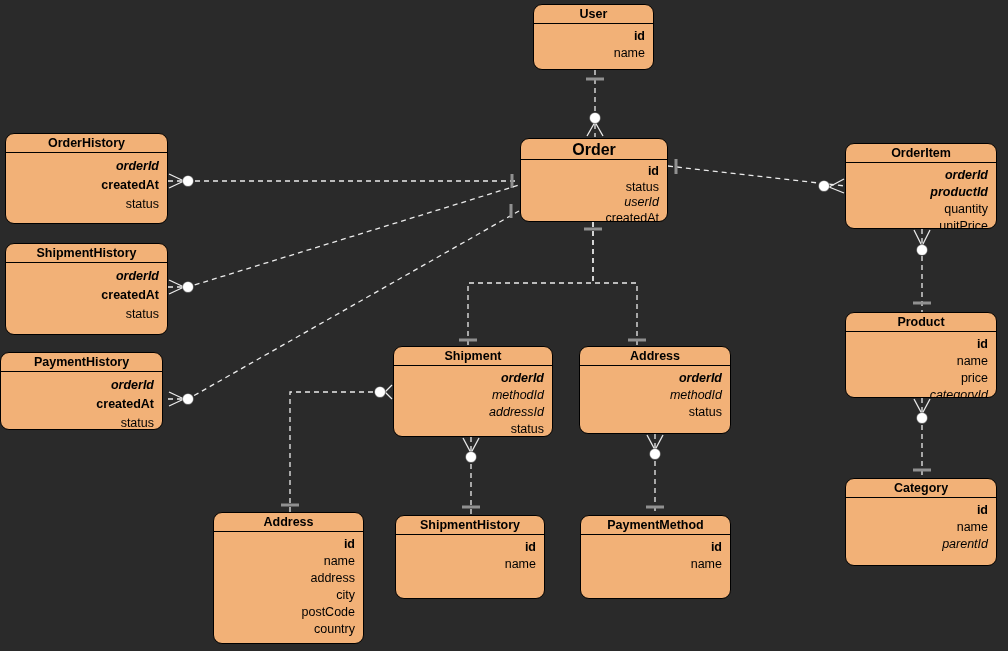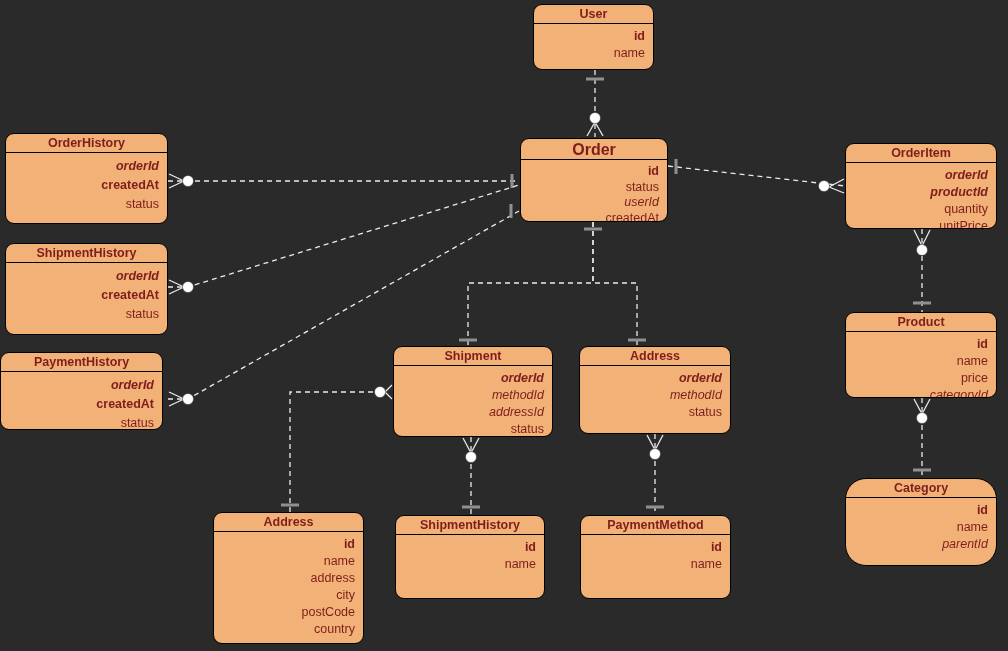--- a/index.html
+++ b/index.html
@@ -4,21 +4,21 @@
 <style>
   html,body{margin:0;padding:0;background:#2a2a2a;}
   .canvas{position:relative;width:1008px;height:651px;background:#2a2a2a;
           font-family:"Liberation Sans",sans-serif;overflow:hidden;}
   .connector-layer{position:absolute;left:0;top:0;width:1008px;height:651px;}
   .dashed{fill:none;stroke:#ebebeb;stroke-width:1.3;stroke-dasharray:5 4;}
   .tick{stroke:#909090;stroke-width:3;stroke-linecap:butt;}
   .foot{stroke:#ebebeb;stroke-width:1.3;}
   .dot{fill:#ffffff;stroke:#2a2a2a;stroke-width:0.5;}
   .entity{position:absolute;background:#f2b177;border:1.5px solid #000;border-radius:9px;
-          box-sizing:border-box;color:#7f1d1d;overflow:hidden;}
+          box-sizing:border-box;color:#000000;overflow:hidden;}
   .entity-title{font-weight:bold;font-size:12.5px;text-align:center;
                 border-bottom:1.5px solid #000;padding:2px 4px 1px;line-height:15px;}
   .entity.large-title .entity-title{font-size:16px;line-height:17px;}
   .entity-body{padding:4px 8px 0 8px;text-align:right;}
   .field{font-size:12.5px;line-height:17px;white-space:nowrap;}
   .entity.tall-rows .field{line-height:19px;}
   .entity.compact-rows .field{line-height:15.5px;}
   .field.bold{font-weight:bold;}
   .field.italic{font-style:italic;}
   .field.bold-italic{font-weight:bold;font-style:italic;}
@@ -159,21 +159,21 @@
     </div>
     <div class="entity" style="left: 845px; top: 312px; width: 152px; height: 86px;">
       <div class="entity-title">Product</div>
       <div class="entity-body">
         <div class="field bold">id</div>
         <div class="field normal">name</div>
         <div class="field normal">price</div>
         <div class="field italic">categoryId</div>
       </div>
     </div>
-    <div class="entity" style="left: 845px; top: 478px; width: 152px; height: 88px; border-radius: 21px;">
+    <div class="entity" style="left: 845px; top: 478px; width: 152px; height: 88px;">
       <div class="entity-title">Category</div>
       <div class="entity-body">
         <div class="field bold">id</div>
         <div class="field normal">name</div>
         <div class="field italic">parentId</div>
       </div>
     </div>
     <div class="entity" style="left: 393px; top: 346px; width: 160px; height: 91px;">
       <div class="entity-title">Shipment</div>
       <div class="entity-body">

